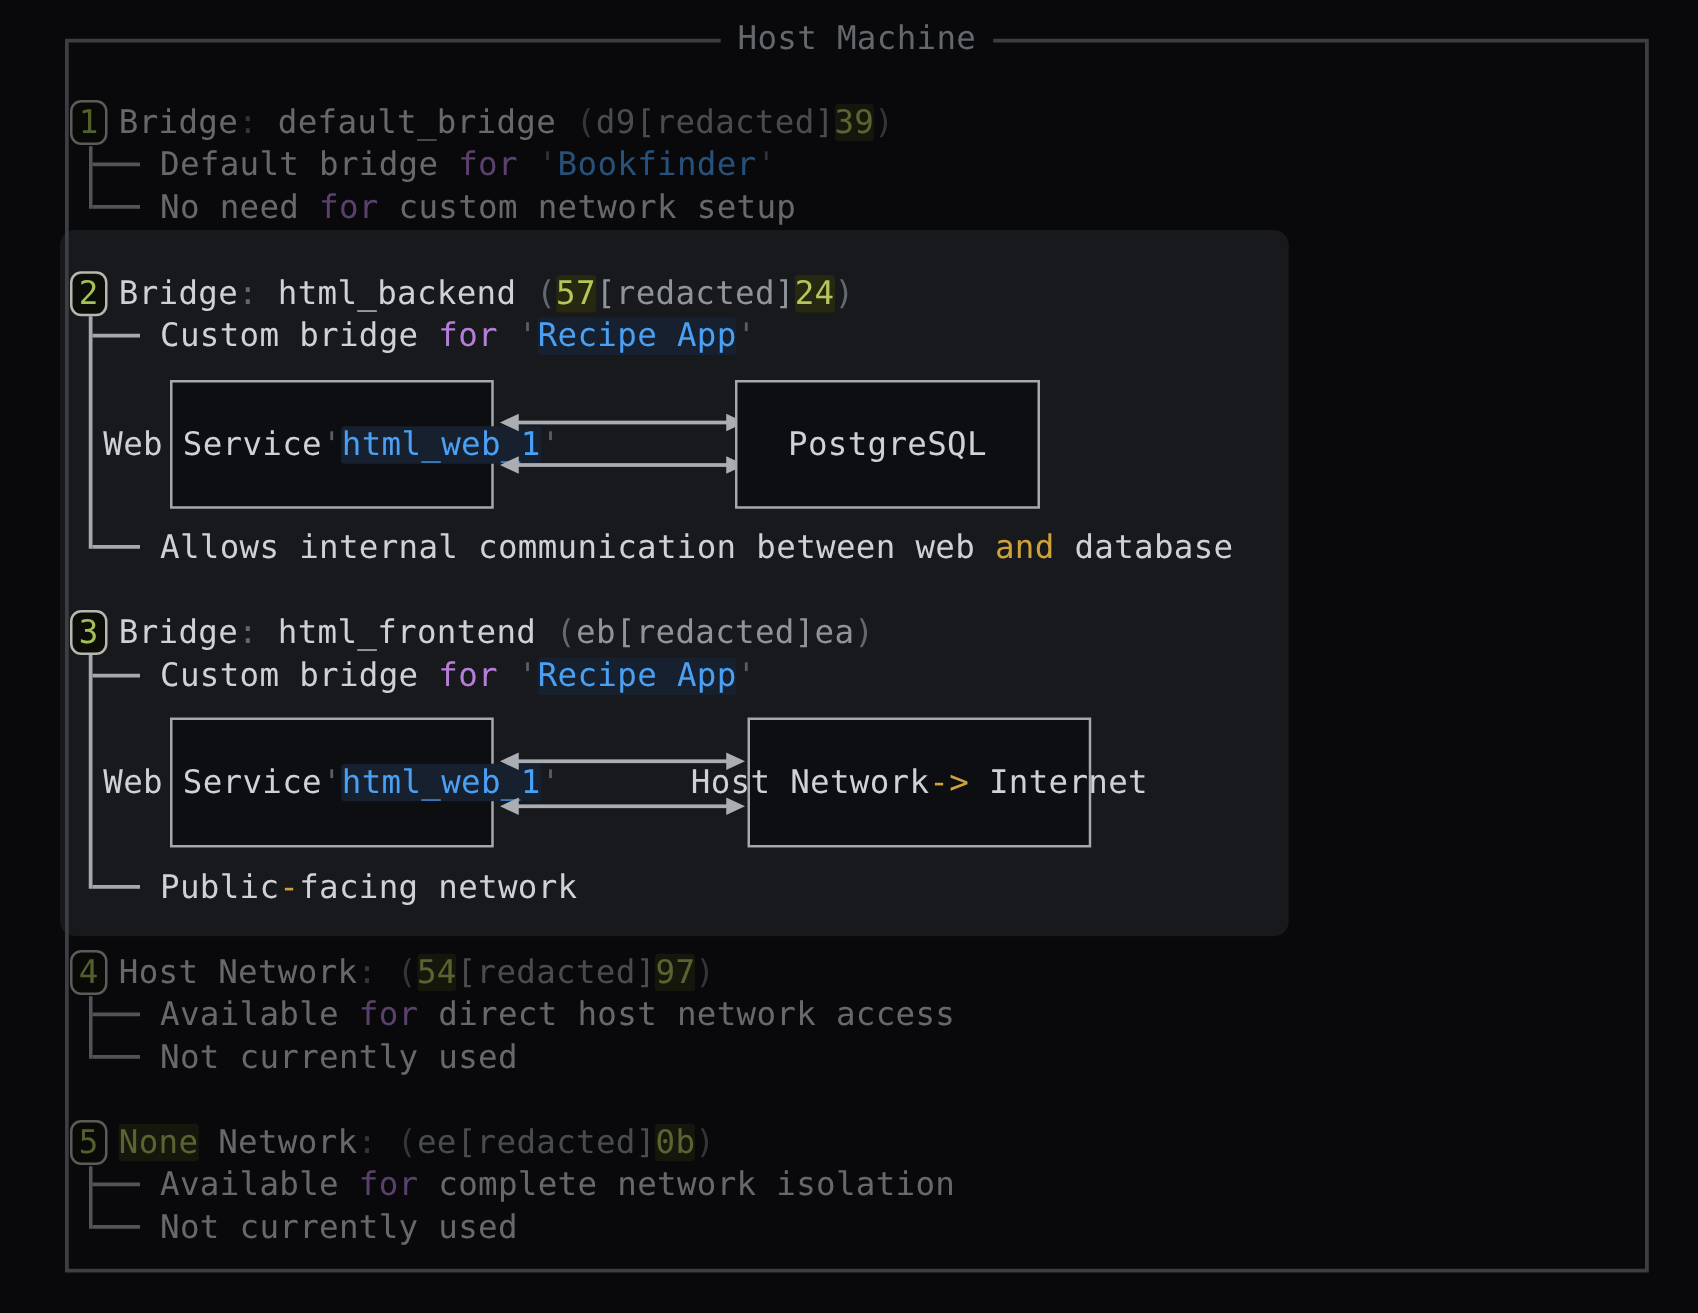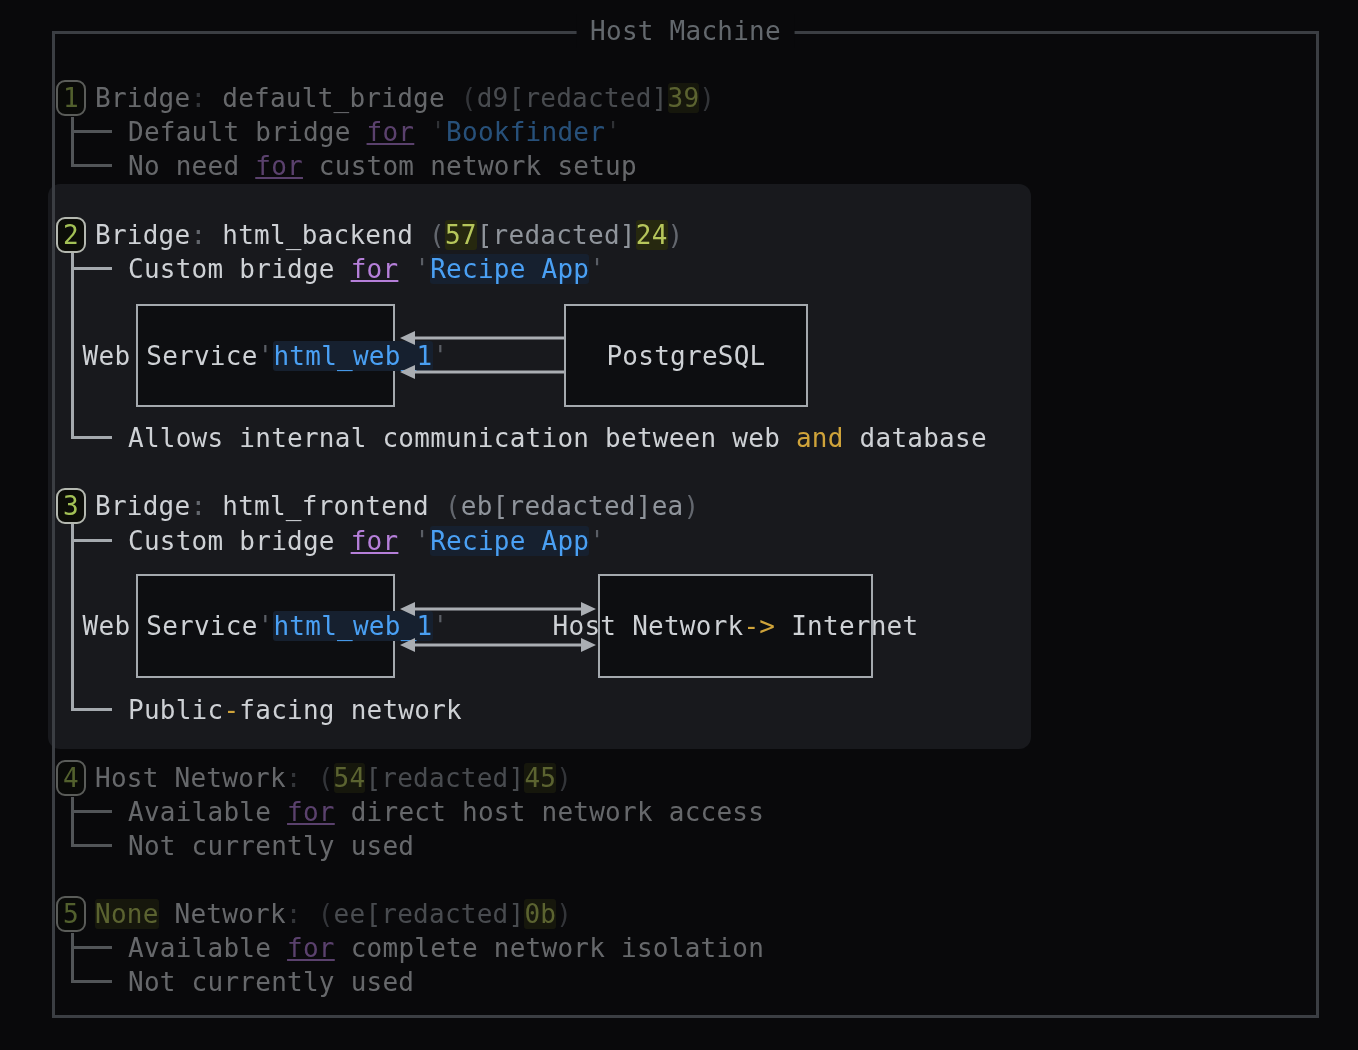--- a/index.html
+++ b/index.html
@@ -35,21 +35,21 @@
     display:flex;flex-direction:row;align-items:center;justify-content:center;
   }
   .boxline{height:34px;line-height:34px;white-space:pre;text-align:center;}
   .arrows{position:absolute;}
   
   .c-t{color:var(--text);}
   .c-d{color:var(--dim);}
   .c-m{color:var(--mid);}
   .c-q{color:var(--quote);}
   .c-n{color:var(--green);background:var(--green-bg);border-radius:3px;}
-  .c-k{color:var(--purple);text-decoration:underline;}
+  .c-k{color:var(--purple);}
   .c-s{color:var(--blue);}
   .c-S{color:var(--blue);background:var(--blue-bg);border-radius:3px;}
   .c-o{color:var(--gold);}
 </style>
 </head>
 <body>
 
 <div class="screen">
 
   <div class="panel"></div>
@@ -82,21 +82,21 @@
     <svg class="arrows" style="left:398px;top:304px" width="200" height="103" viewBox="0 0 200 103">
       <g fill="#aaaeb3" stroke="none">
         <rect x="14" y="32.5" width="172" height="3"></rect>
         <polygon points="2,34 17,27 17,41"></polygon>
         <polygon points="198,34 183,27 183,41"></polygon>
         <rect x="14" y="66.5" width="172" height="3"></rect>
         <polygon points="2,68 17,61 17,75"></polygon>
         <polygon points="198,68 183,61 183,75"></polygon>
       </g>
     </svg>
-    <div class="nbox" style="left:564px;top:304px;width:244px;height:103px">
+    <div class="nbox" style="left:588px;top:304px;width:244px;height:103px">
       <div class="boxline"><span class="c-t">PostgreSQL</span></div>
     </div>
 
     <div class="th" style="left:74px;top:436px"></div>
     <div class="line" style="left:128px;top:421px"><span class="c-t">Allows internal communication between web </span><span class="c-o">and</span><span class="c-t"> database</span></div>
   </div>
 
   <div class="sec">
     <div class="badge" style="left:56px;top:488px">3</div>
     <div class="line" style="left:95px;top:489px"><span class="c-t">Bridge</span><span class="c-d">:</span><span class="c-t"> html_frontend </span><span class="c-d">(</span><span class="c-m">eb</span><span class="c-m">[redacted]</span><span class="c-m">ea</span><span class="c-d">)</span></div>
@@ -122,21 +122,21 @@
       <div class="boxline"><span class="c-t">Host Network</span></div>
       <div class="boxline"><span class="c-o">-&gt;</span><span class="c-t"> Internet</span></div>
     </div>
 
     <div class="th" style="left:74px;top:708px"></div>
     <div class="line" style="left:128px;top:693px"><span class="c-t">Public</span><span class="c-o">-</span><span class="c-t">facing network</span></div>
   </div>
 
   <div class="sec dim">
     <div class="badge" style="left:56px;top:760px">4</div>
-    <div class="line" style="left:95px;top:761px"><span class="c-t">Host Network</span><span class="c-d">:</span><span class="c-t"> </span><span class="c-d">(</span><span class="c-n">54</span><span class="c-m">[redacted]</span><span class="c-n">45</span><span class="c-d">)</span></div>
+    <div class="line" style="left:95px;top:761px"><span class="c-t">Host Network</span><span class="c-d">:</span><span class="c-t"> </span><span class="c-d">(</span><span class="c-n">54</span><span class="c-m">[redacted]</span><span class="c-n">97</span><span class="c-d">)</span></div>
     <div class="tv" style="left:71px;top:797px;height:50px"></div>
     <div class="th" style="left:74px;top:810px"></div>
     <div class="th" style="left:74px;top:844px"></div>
     <div class="line" style="left:128px;top:795px"><span class="c-t">Available </span><span class="c-k">for</span><span class="c-t"> direct host network access</span></div>
     <div class="line" style="left:128px;top:829px"><span class="c-t">Not currently used</span></div>
   </div>
 
   <div class="sec dim">
     <div class="badge" style="left:56px;top:896px">5</div>
     <div class="line" style="left:95px;top:897px"><span class="c-n">None</span><span class="c-t"> Network</span><span class="c-d">:</span><span class="c-t"> </span><span class="c-d">(</span><span class="c-m">ee</span><span class="c-m">[redacted]</span><span class="c-n">0b</span><span class="c-d">)</span></div>

